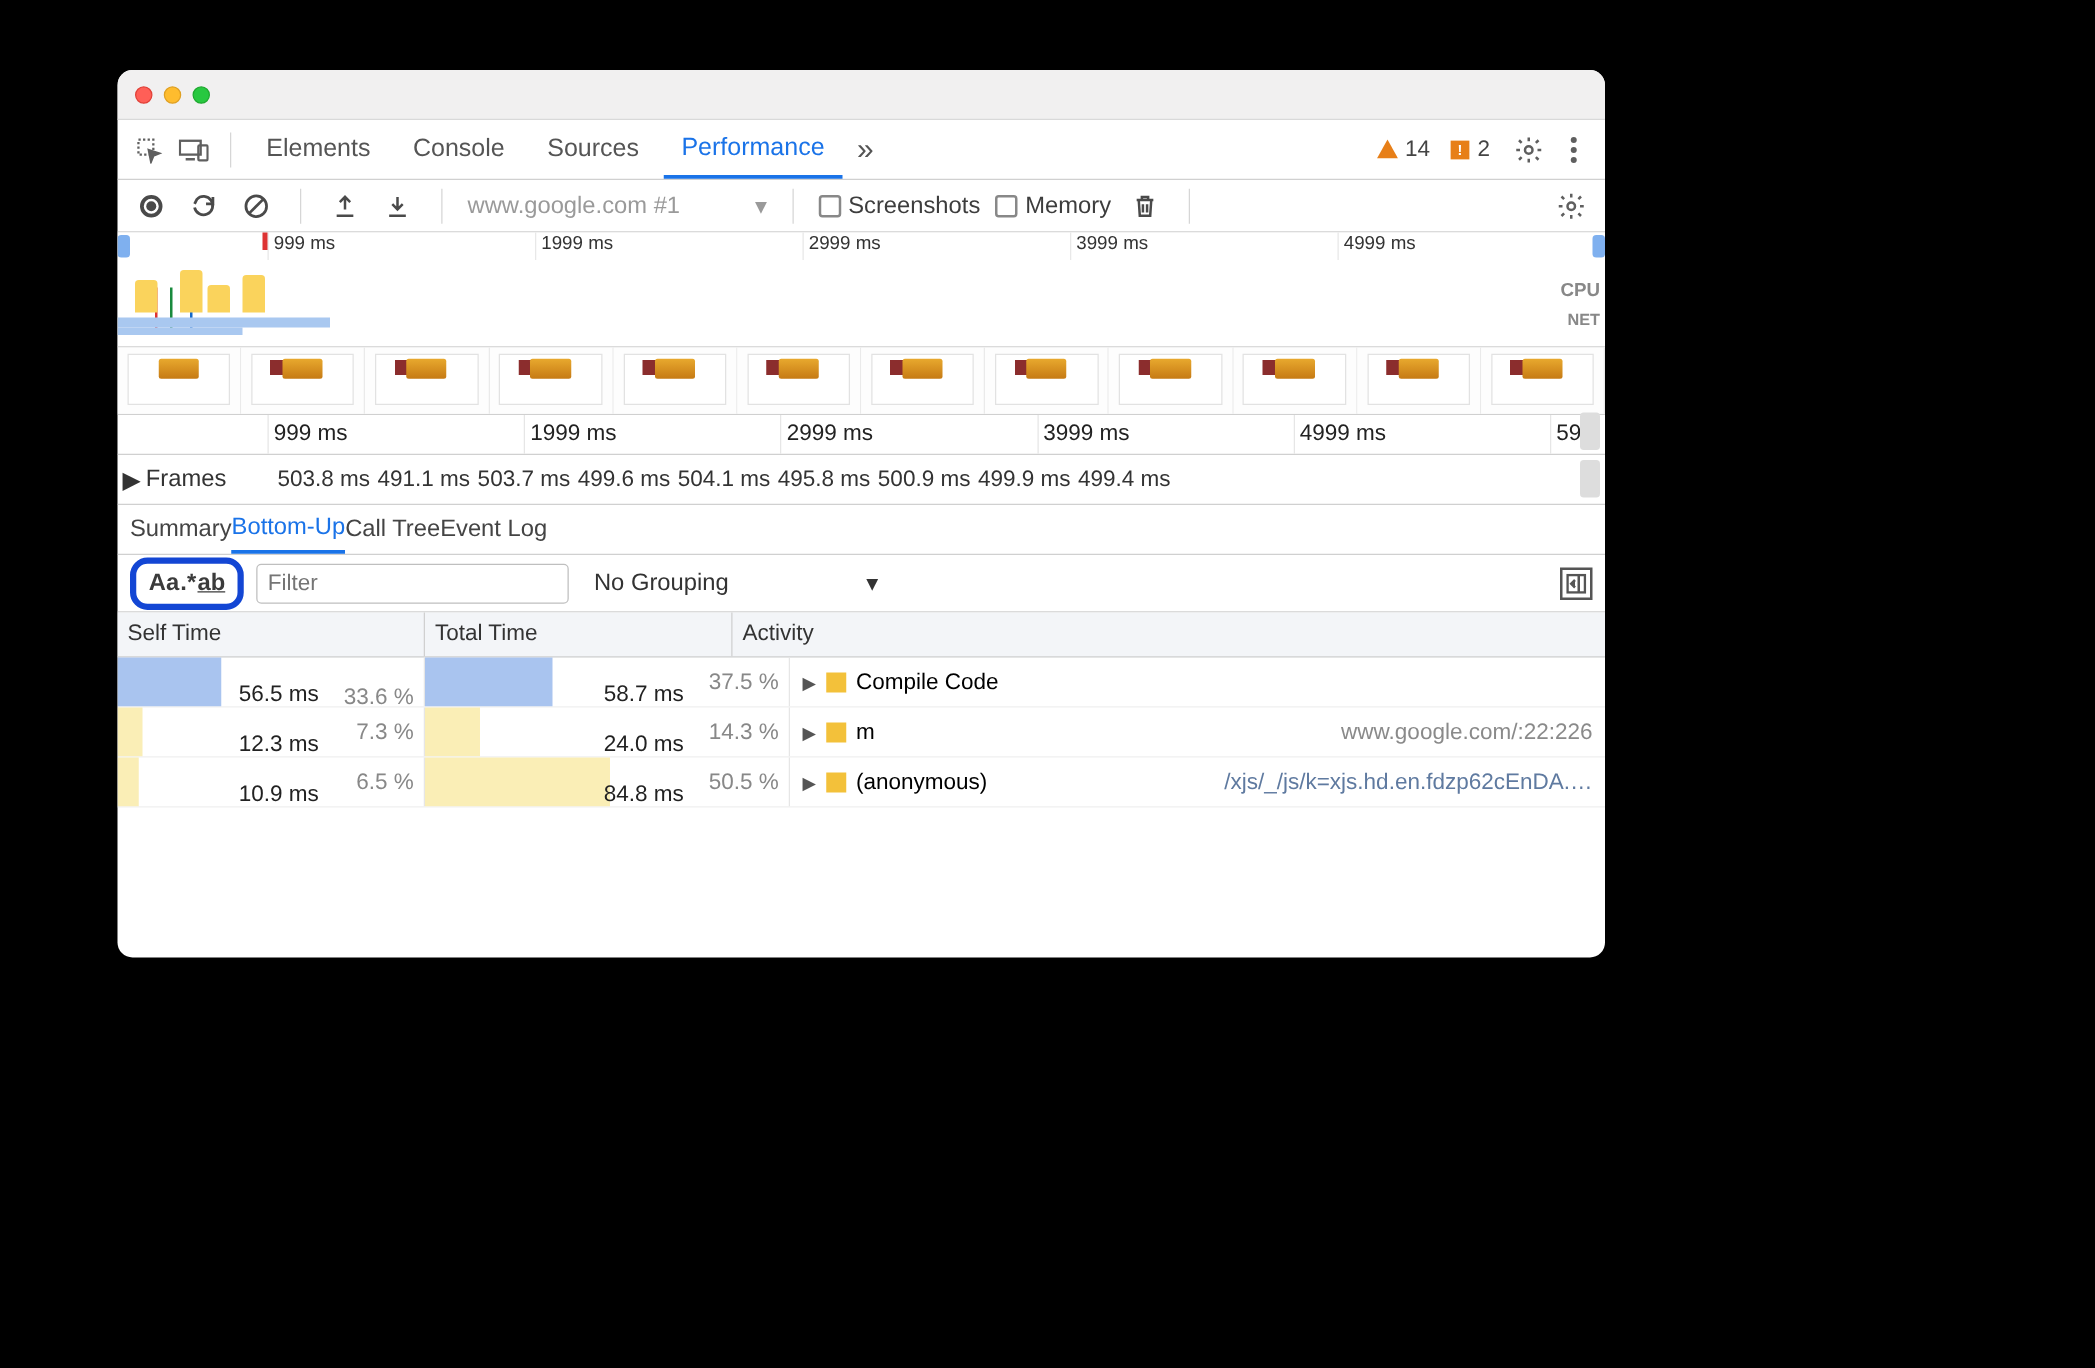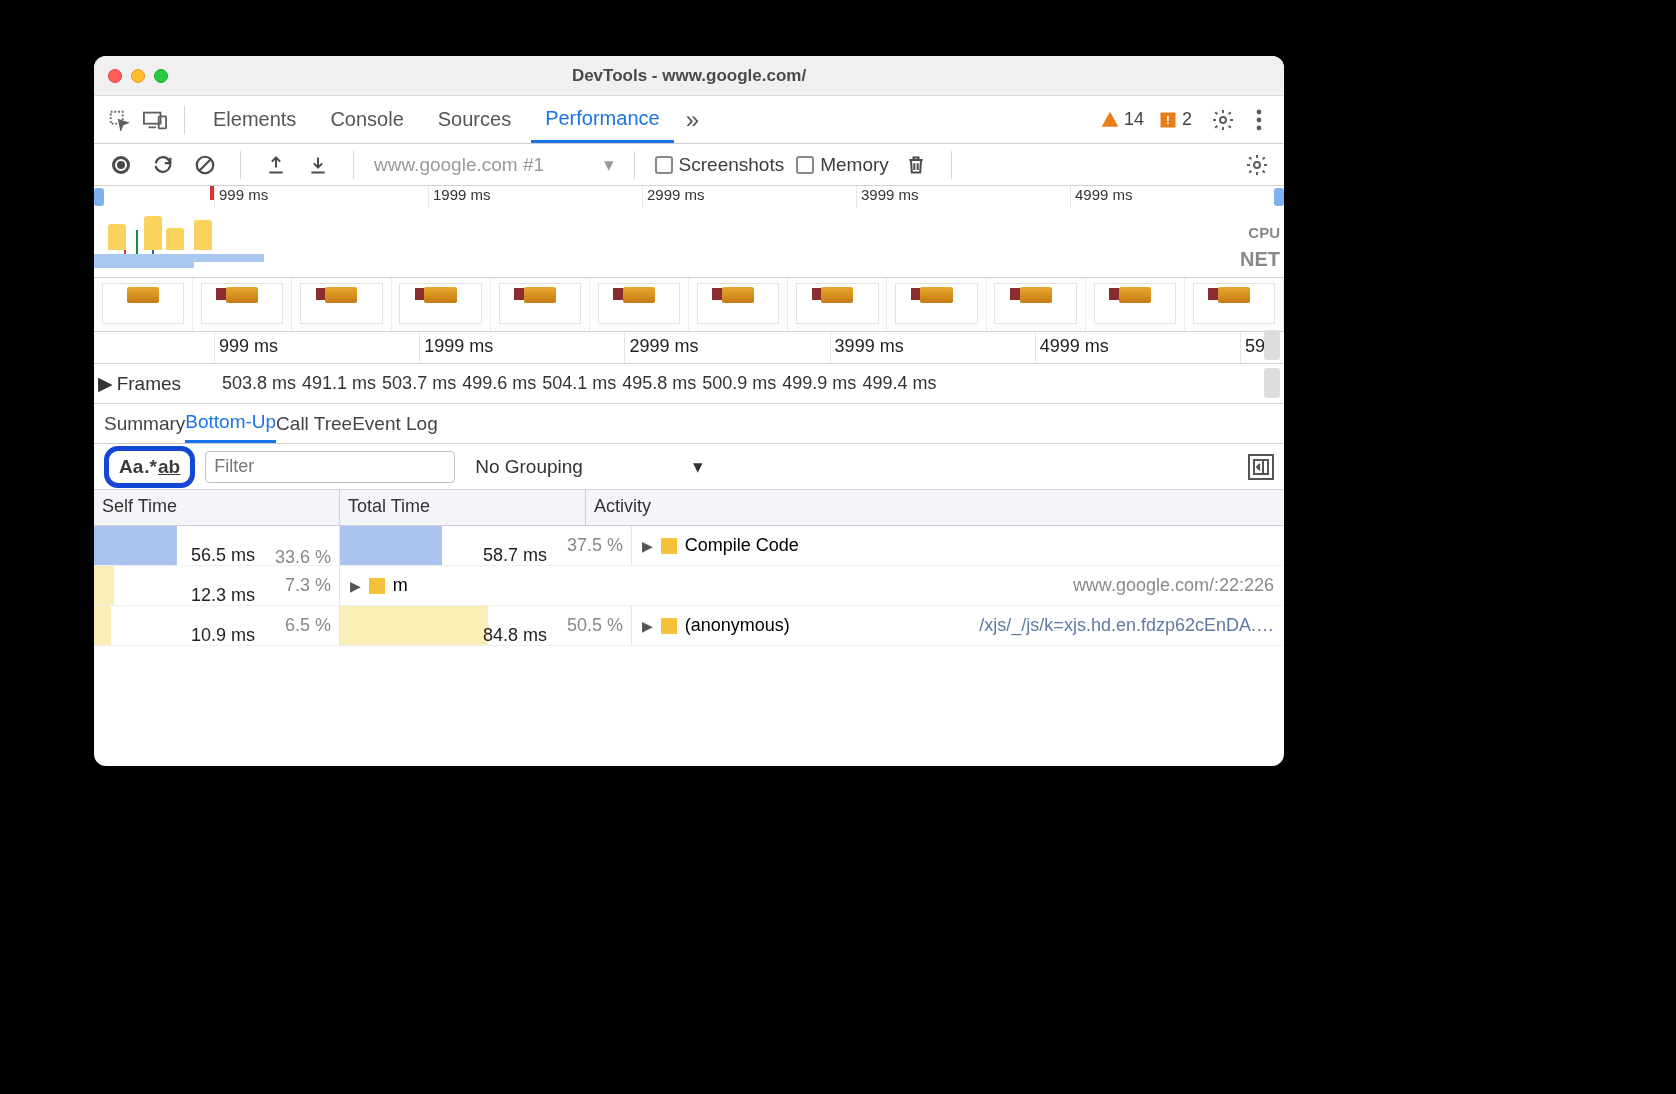--- a/index.html
+++ b/index.html
@@ -38,21 +38,21 @@
   .rec-circle .inner { width: 8px; height: 8px; background: #4a4a4a; border-radius: 50%; margin: 2px auto; }
   .profile-sel { color: #9a9a9a; font-size: 19px; display: flex; align-items: center; gap: 60px; }
   .chk { display: flex; align-items: center; gap: 6px; font-size: 19px; color: #3d3d3d; }
   .chk-box { width: 18px; height: 18px; border: 2px solid #888; border-radius: 3px; background: #fff; }
 
   .overview { height: 92px; border-bottom: 1px solid #d0d0d0; position: relative; background: #fff; }
   .ov-ticks { height: 22px; display: flex; font-size: 15px; color: #333; font-weight: 500; }
   .ov-tick { flex: 1; border-left: 1px solid #e8e8e8; padding-left: 4px; position: relative; }
   .ov-tick:first-child { flex: 0 0 120px; border-left: none; }
   .ov-cpu { position: absolute; right: 4px; top: 38px; font-size: 15px; color: #888; font-weight: 600; }
-  .ov-net { position: absolute; right: 4px; top: 62px; font-size: 20px; color: #888; font-weight: 600; }
+  .ov-net { position: absolute; right: 4px; top: 62px; font-size: 13px; color: #888; font-weight: 600; }
   .ov-activity { position: absolute; left: 0; top: 22px; width: 170px; height: 60px; }
   .act-peak { position: absolute; bottom: 18px; width: 18px; background: #fad35c; border-radius: 3px 3px 0 0; }
   .act-bar { position: absolute; bottom: 6px; height: 8px; background: #a9c8f0; }
   .ov-handle-l { position: absolute; left: 0; top: 2px; width: 10px; height: 18px; background: #7fb0ef; border-radius: 3px; }
   .ov-handle-r { position: absolute; right: 0; top: 2px; width: 10px; height: 18px; background: #7fb0ef; border-radius: 3px; }
   .sel-line { position: absolute; top: 22px; bottom: 0; width: 2px; }
 
   .filmstrip { height: 54px; display: flex; border-bottom: 1px solid #d0d0d0; }
   .thumb { flex: 1; border-right: 1px solid #eaeaea; position: relative; background: #fdfdfd; }
   .thumb-inner { position: absolute; left: 8%; top: 10%; width: 84%; height: 76%; background: #fff; border: 1px solid #e2e2e2; }
@@ -108,21 +108,20 @@
 <body>
 
 <div class="window">
 
   <div class="titlebar">
     <div class="traffic">
       <div class="dot red"></div>
       <div class="dot yellow"></div>
       <div class="dot green"></div>
     </div>
-    <div class="title">DevTools - www.google.com/</div>
   </div>
 
   <div class="main-tabs">
     <div class="tool-ic">
       <svg width="22" height="22" viewBox="0 0 24 24" fill="none" stroke="#5f5f5f" stroke-width="2">
         <rect x="3" y="3" width="13" height="13" stroke-dasharray="2 2"></rect>
           <path d="M12 12 L21 15 L16 17 L14 22 Z" fill="#5f5f5f"></path>
       </svg>
     </div>
     <div class="tool-ic">
@@ -410,20 +409,25 @@
           <span class="sq"></span>
           <span>Compile Code</span>
         </div>
       </div>
       <div class="trow">
         <div class="c-self">
           <div class="bar-bg y" style="width:8%;"></div>
           <span class="val-ms" style="position:relative;">12.3 ms</span>
           <span class="val-pct" style="position:relative;">7.3 %</span>
         </div>
+        <div class="c-total">
+          <div class="bar-bg y" style="width:15%;"></div>
+          <span class="val-ms" style="position:relative;">24.0 ms</span>
+          <span class="val-pct" style="position:relative;">14.3 %</span>
+        </div>
         <div class="c-act">
           <span class="tri">▶</span>
           <span class="sq"></span>
           <span>m</span>
           <span class="src">www.google.com/:22:226</span>
         </div>
       </div>
       <div class="trow">
         <div class="c-self">
           <div class="bar-bg y" style="width:7%;"></div>

